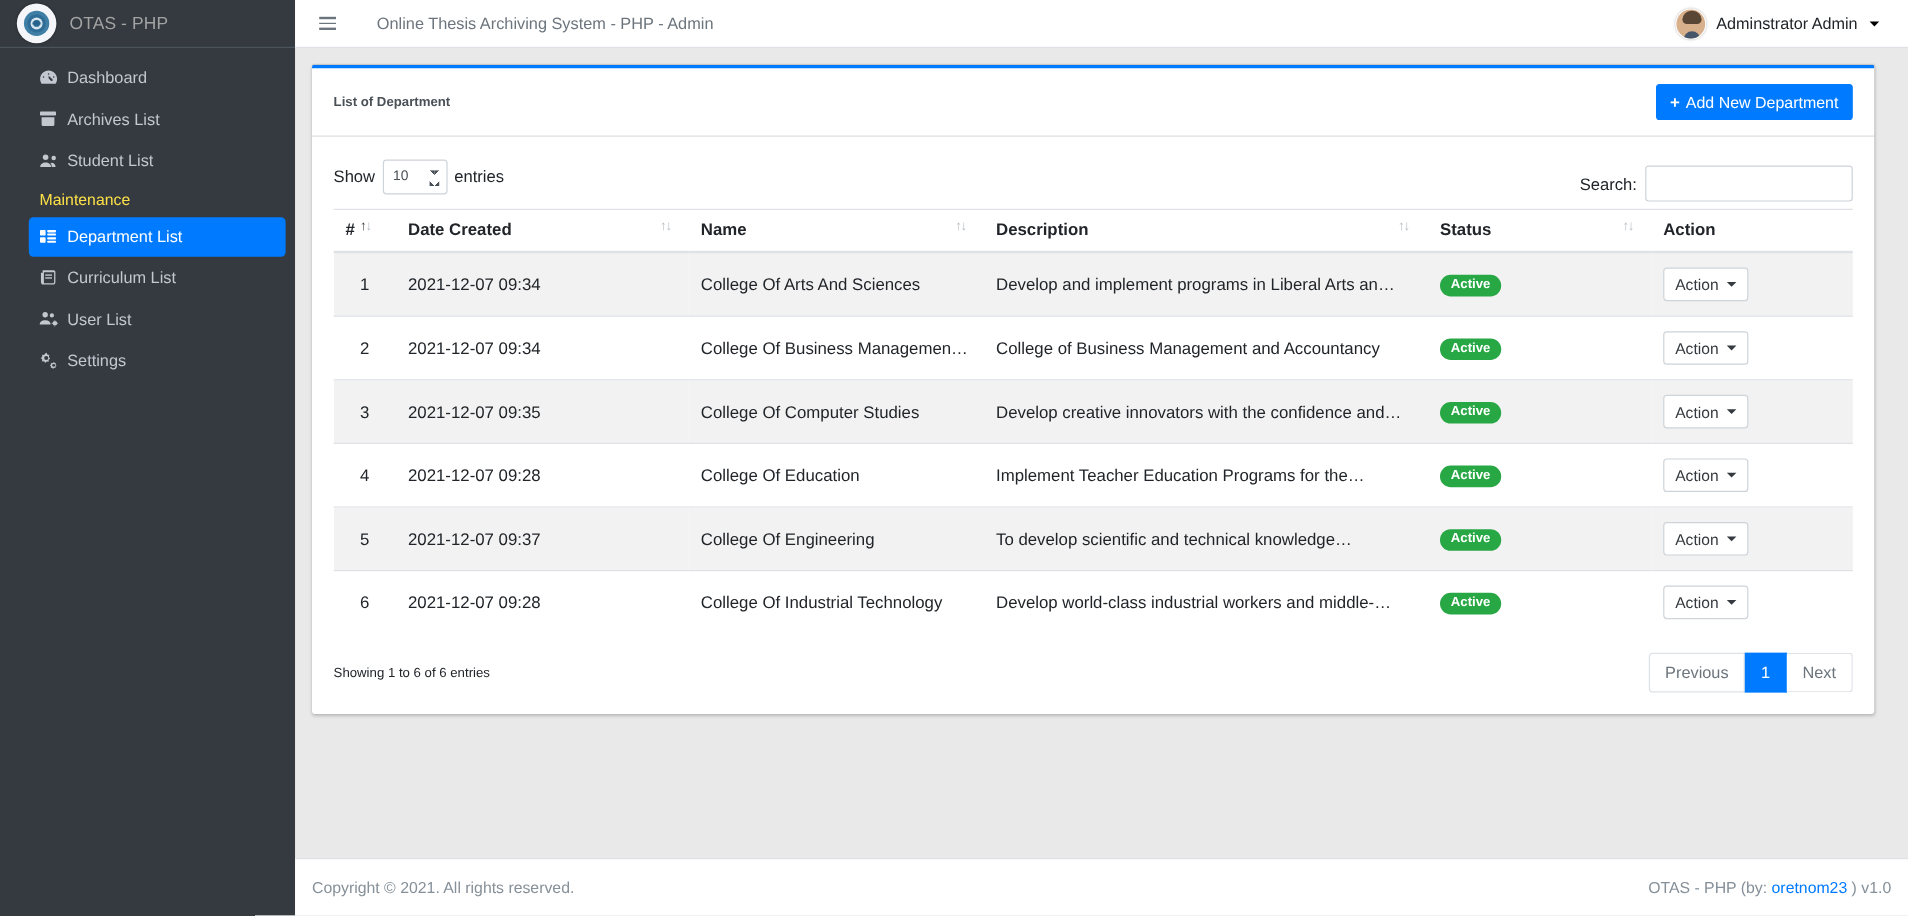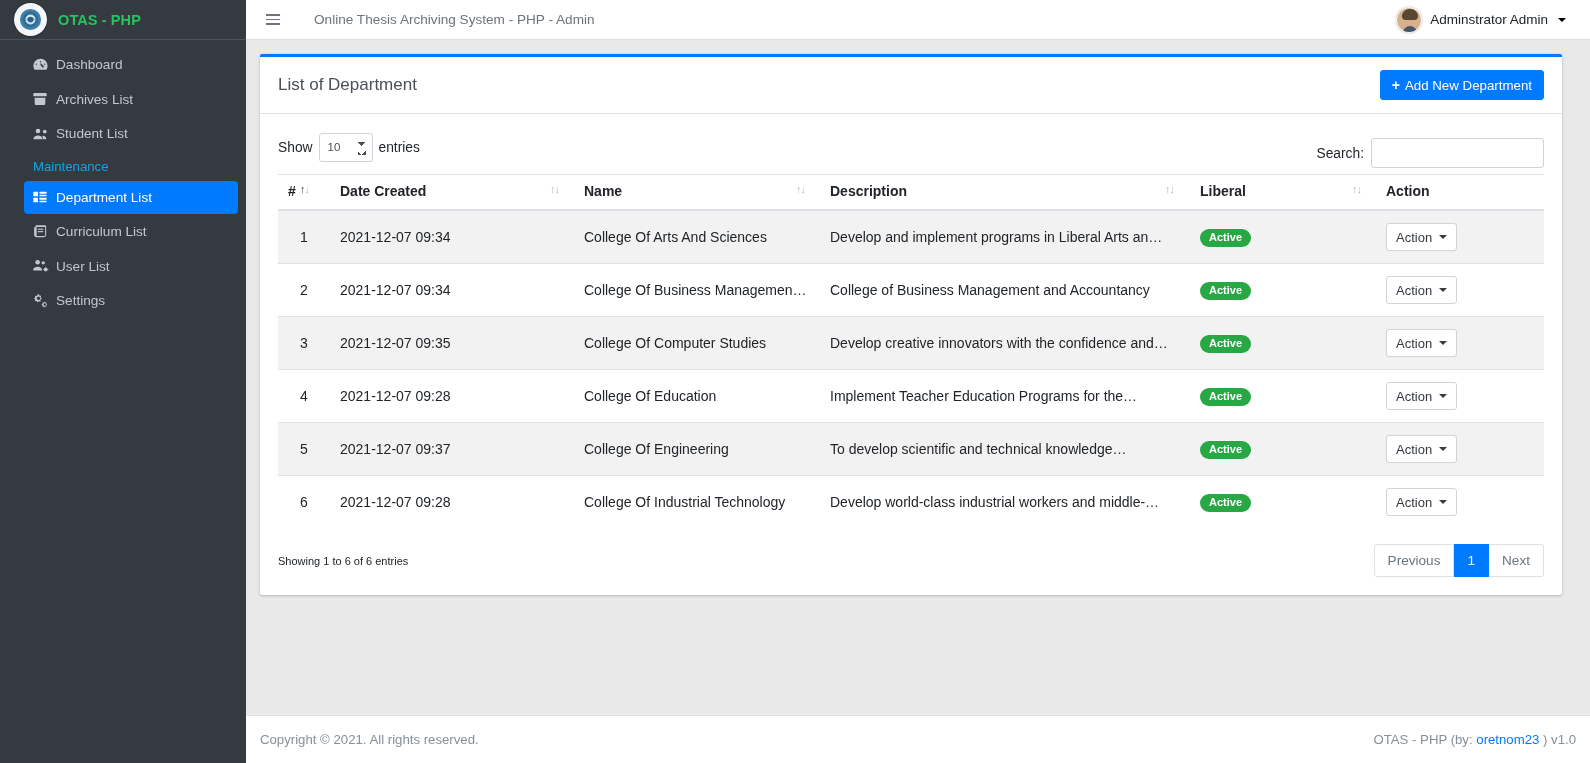--- a/index.html
+++ b/index.html
@@ -24,41 +24,41 @@
     text-decoration: none;
   }
   .brand-logo {
     width: 33px; height: 33px; border-radius: 50%;
     background: #f4f6f9;
     display: flex; align-items: center; justify-content: center;
     box-shadow: 0 0 2px rgba(0,0,0,.5);
     flex: 0 0 33px;
   }
   .brand-title {
-    margin-left: 11px; font-size: 14.5px; color: #22c55e;
-    font-weight: 700; letter-spacing: .1px; white-space: nowrap;
+    margin-left: 11px; font-size: 14.5px; color: #a3a3a3;
+    font-weight: 400; letter-spacing: .1px; white-space: nowrap;
   }
   .nav { padding: 8px 8px 0 24px; }
   .nav-item {
     display: flex; align-items: center;
     height: 33px; padding: 0 8px; margin-bottom: 1.5px;
     border-radius: 4px; cursor: pointer;
     color: #c2c7d0; font-size: 13.6px; text-decoration: none;
   }
   .nav-item .ico {
     width: 24px; flex: 0 0 24px; display: inline-flex;
     align-items: center; justify-content: flex-start;
     color: #c2c7d0;
   }
   .nav-item .lbl { white-space: nowrap; }
   .nav-item.active { background: #007bff; color: #fff; }
   .nav-item.active .ico { color: #fff; }
   .nav-header {
     padding: 7px 12px 7px 9px; font-size: 13.2px;
-    color: #0ea5e9; white-space: nowrap;
+    color: #fde047; white-space: nowrap;
   }
 
   
   .main {
     flex: 1; height: 763px; display: flex; flex-direction: column;
     background: #e9e9e9; min-width: 0;
   }
   .topbar {
     height: 40px; background: #fff; border-bottom: 1px solid #dee2e6;
     display: flex; align-items: center; padding: 0 14px;
@@ -98,21 +98,21 @@
 
   .card {
     background: #fff; border-top: 3px solid #007bff;
     border-radius: 2px; box-shadow: 0 0 1px rgba(0,0,0,.125), 0 1px 3px rgba(0,0,0,.2);
     width: 1302px;
   }
   .card-header {
     height: 57px; display: flex; align-items: center;
     padding: 0 18px; border-bottom: 1px solid rgba(0,0,0,.125);
   }
-  .card-title { font-size: 17px; color: #495057; font-weight: 400; }
+  .card-title { font-size: 11px; color: #495057; font-weight: 700; }
   .btn-primary {
     margin-left: auto; background: #007bff; color: #fff;
     border: 1px solid #007bff; border-radius: 3px;
     height: 30px; padding: 0 11px; font-size: 13.3px;
     display: inline-flex; align-items: center; gap: 5px;
     cursor: pointer; white-space: nowrap;
     font-family: "Liberation Sans", sans-serif;
   }
   .plus-icon { font-weight: 700; font-size: 14px; line-height: 1; }
 
@@ -392,21 +392,21 @@
                 <th>
                   <span class="sort-ico" style="left:345px">
                     <span class="up">↑</span><span class="dn">↓</span>
                   </span>
                   <span>Description</span>
                 </th>
                 <th>
                   <span class="sort-ico" style="left:162px">
                     <span class="up">↑</span><span class="dn">↓</span>
                   </span>
-                  <span>Liberal</span>
+                  <span>Status</span>
                 </th>
                 <th>
                   <span>Action</span>
                 </th>
               </tr>
             </thead>
             <tbody>
 
               <tr>
                 <td class="num">1</td>

